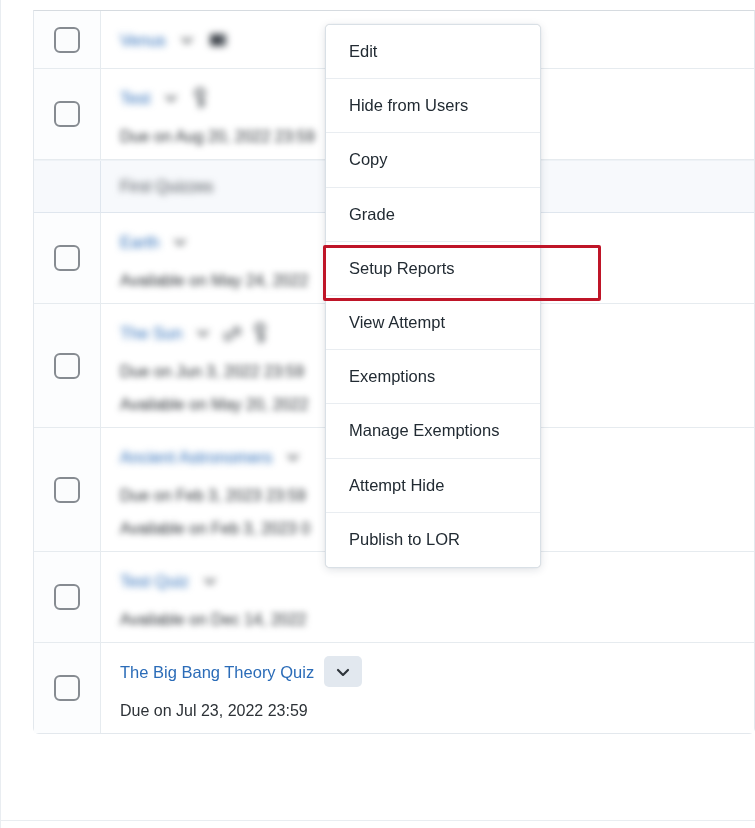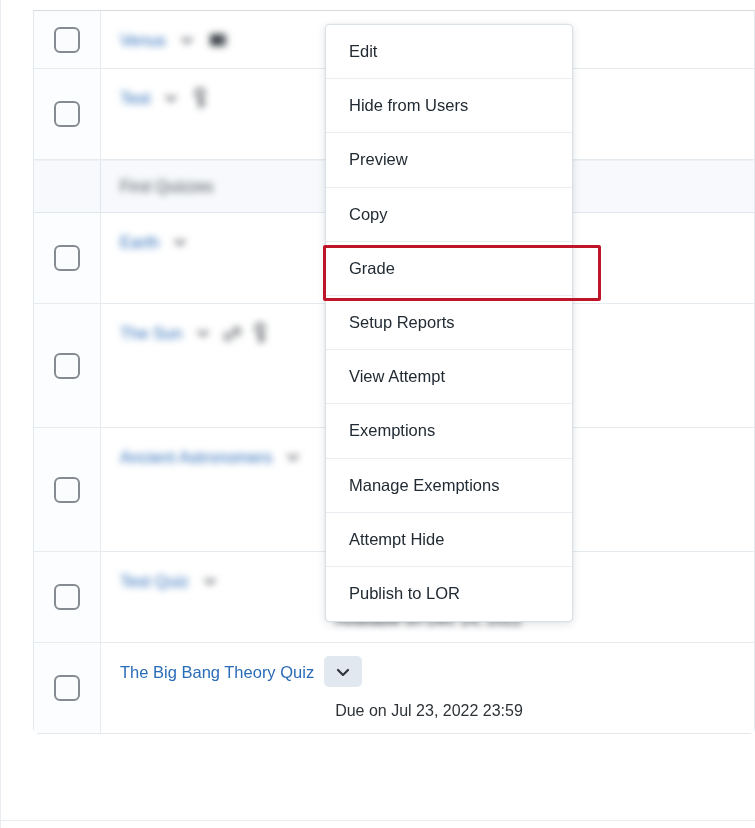--- a/index.html
+++ b/index.html
@@ -63,21 +63,20 @@
     background: #fbfcfd;
   }
 
   .body-cell {
     flex: 1;
     padding: 13px 16px 13px 19px;
     display: flex;
     flex-direction: column;
     justify-content: center;
     gap: 14px;
-    text-align: center;
   }
 
   .title-line {
     display: flex;
     align-items: center;
     gap: 10px;
     height: 31px;
   }
 
   .quiz-link {
@@ -123,21 +122,21 @@
     align-items: center;
     justify-content: center;
     flex: none;
   }
 
   
   .ctx-menu {
     position: absolute;
     left: 325px;
     top: 24px;
-    width: 248px;
+    width: 216px;
     background: #ffffff;
     border: 1px solid #d9e0e6;
     border-radius: 5px;
     box-shadow: 0 2px 9px rgba(26,42,58,0.13), 0 0 1px rgba(26,42,58,0.18);
     overflow: hidden;
     z-index: 40;
   }
 
   .ctx-item {
     height: 54.2px;
@@ -329,21 +328,20 @@
             </span>
           </div>
           <div class="meta">Due on Jul 23, 2022 23:59</div>
         </div>
       </div>
     </div>
 
   <div class="ctx-menu" id="ctx-menu">
       <div class="ctx-item">Edit</div>
       <div class="ctx-item">Hide from Users</div>
-      <div class="ctx-item">Preview</div>
       <div class="ctx-item">Copy</div>
       <div class="ctx-item">Grade</div>
       <div class="ctx-item">Setup Reports</div>
       <div class="ctx-item">View Attempt</div>
       <div class="ctx-item">Exemptions</div>
       <div class="ctx-item">Manage Exemptions</div>
       <div class="ctx-item">Attempt Hide</div>
       <div class="ctx-item">Publish to LOR</div>
     </div>
 

